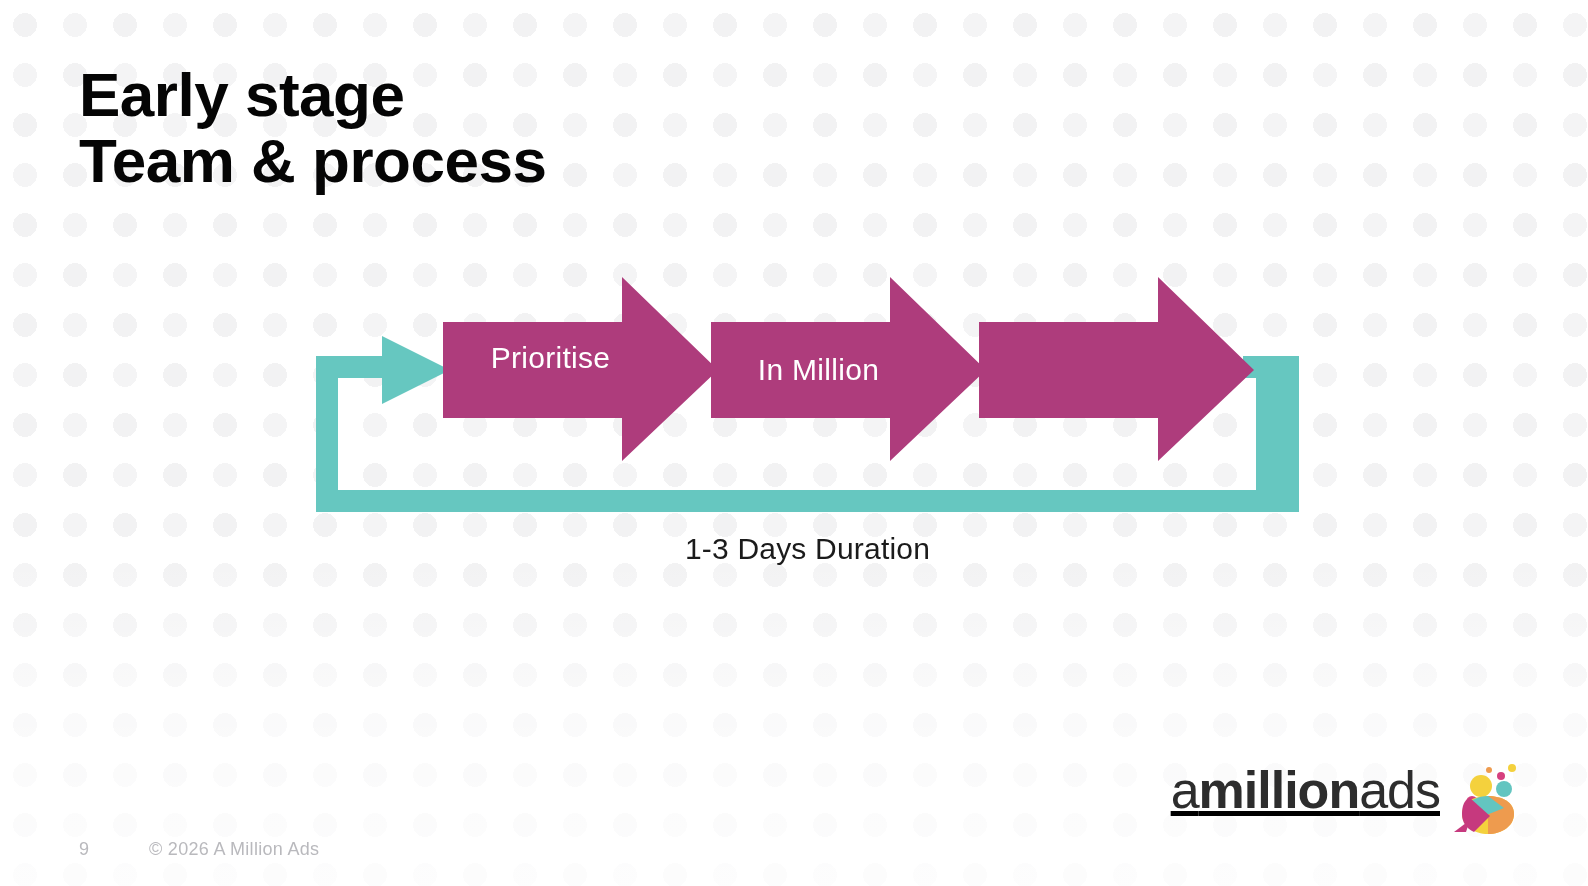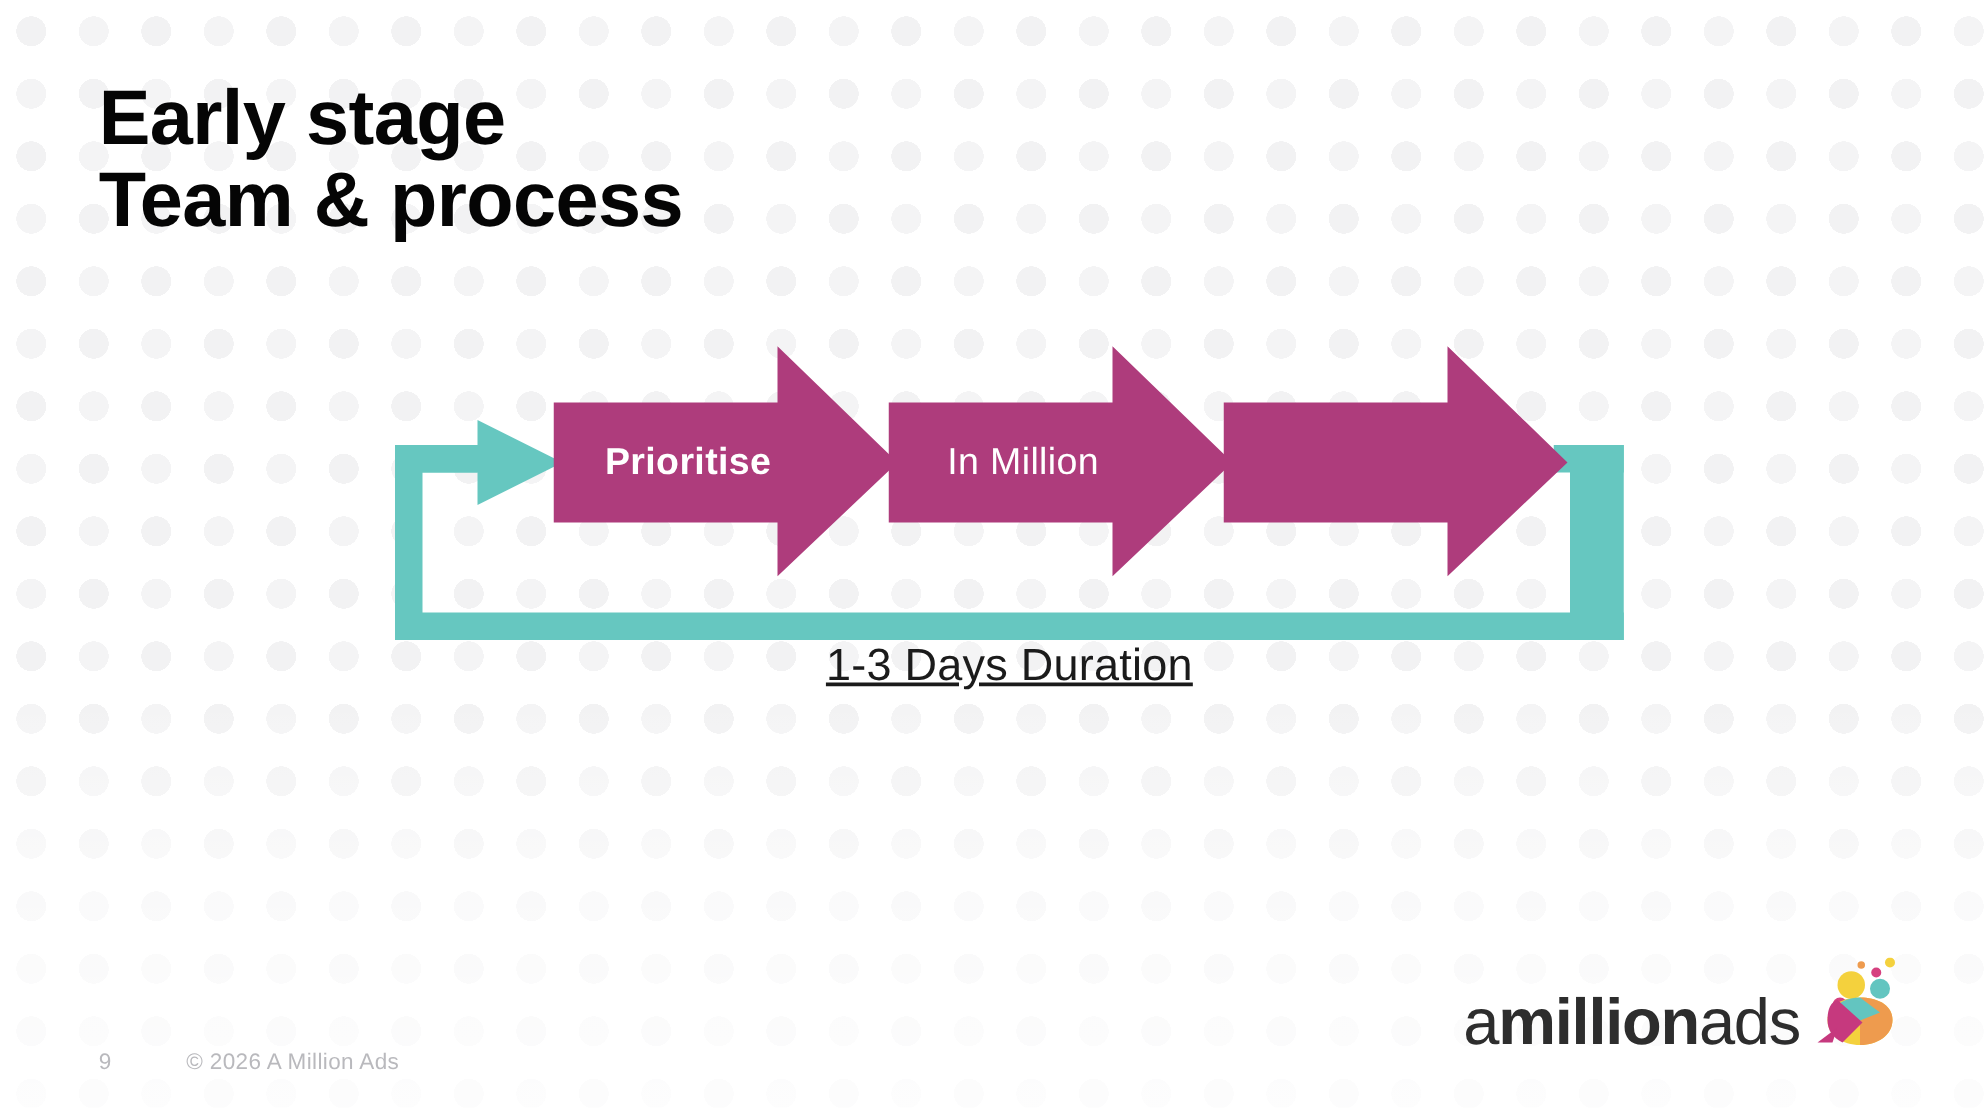--- a/index.html
+++ b/index.html
@@ -77,28 +77,27 @@
     position: absolute;
     left: 0;
     top: 0;
     width: 1588px;
     height: 886px;
   }
 
   .caption {
     position: absolute;
     left: 316px;
-    top: 512px;
+    top: 529px;
     width: 983px;
     text-align: center;
-    font-size: 36px;
+    font-size: 30px;
     line-height: 40px;
     color: #1b1b1b;
     letter-spacing: 0.2px;
-    text-decoration: underline;
   }
 
   .arrow-label {
     position: absolute;
     color: #ffffff;
     font-size: 30px;
     line-height: 36px;
     letter-spacing: 0.3px;
     text-align: center;
     pointer-events: none;
@@ -119,22 +118,22 @@
     letter-spacing: 0.3px;
   }
   .footer .page-no { width: 14px; }
 
   
   .logo {
     position: absolute;
     right: 66px;
     bottom: 42px;
     display: flex;
-    align-items: flex-end;
     height: 80px;
+    text-decoration: underline;
   }
   .logo-word {
     font-size: 52px;
     line-height: 52px;
     color: #2d2d2d;
     letter-spacing: -1px;
     white-space: pre;
   }
   .logo-word .lw-light { font-weight: 400; }
   .logo-word .lw-bold  { font-weight: 700; }
@@ -176,21 +175,21 @@
         <polygon points="316,356 382,356 382,336 450,370 382,404 382,378 316,378" fill="#66C7C0"></polygon>
       </g>
 
       <polygon points="443,322 622,322 622,277 718,370 622,461 622,418 443,418" fill="#AE3C7C"></polygon>
 
       <polygon points="711,322 890,322 890,277 986,370 890,461 890,418 711,418" fill="#AE3C7C"></polygon>
 
       <polygon points="979,322 1158,322 1158,277 1254,370 1158,461 1158,418 979,418" fill="#AE3C7C"></polygon>
     </svg>
 
-    <div class="arrow-label one-line" style="left:443px; top:352px; width:215px;font-weight:bold;">
+    <div class="arrow-label one-line" style="left:443px; top:340px; width:215px;">
       <span>Prioritise</span>
     </div>
 
     <div class="arrow-label one-line" style="left:711px; top:352px; width:215px;">
       <span>In Million</span>
     </div>
 
 
     <div class="caption">1-3 Days Duration</div>
   </div>

